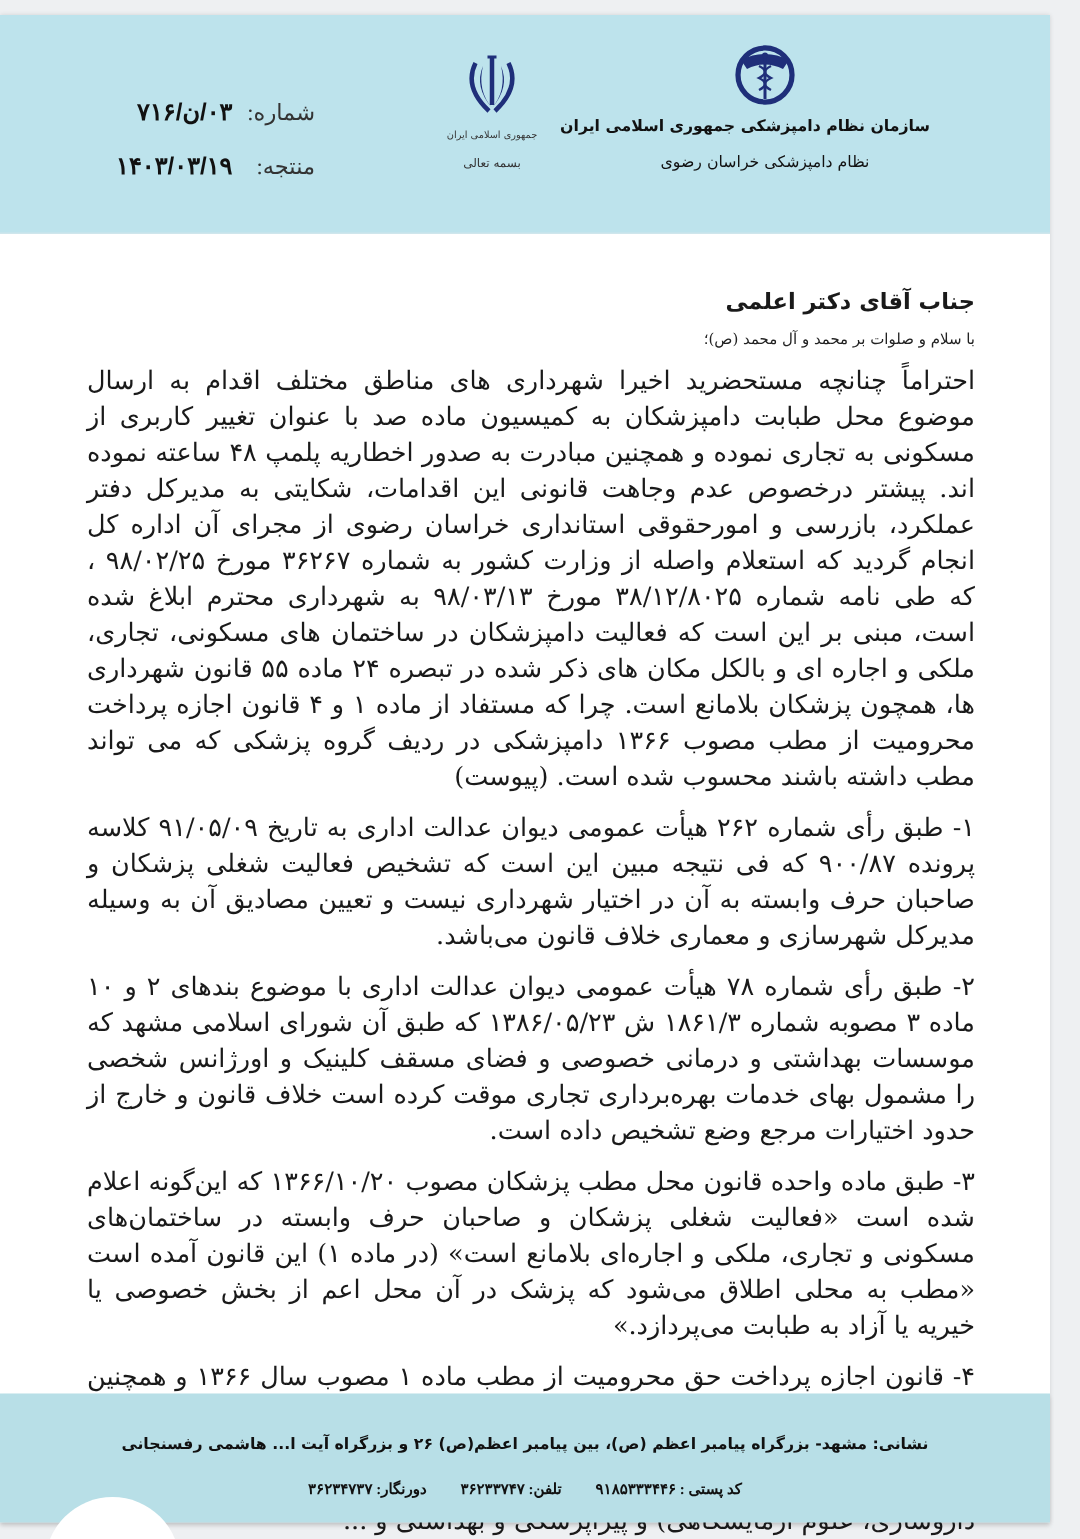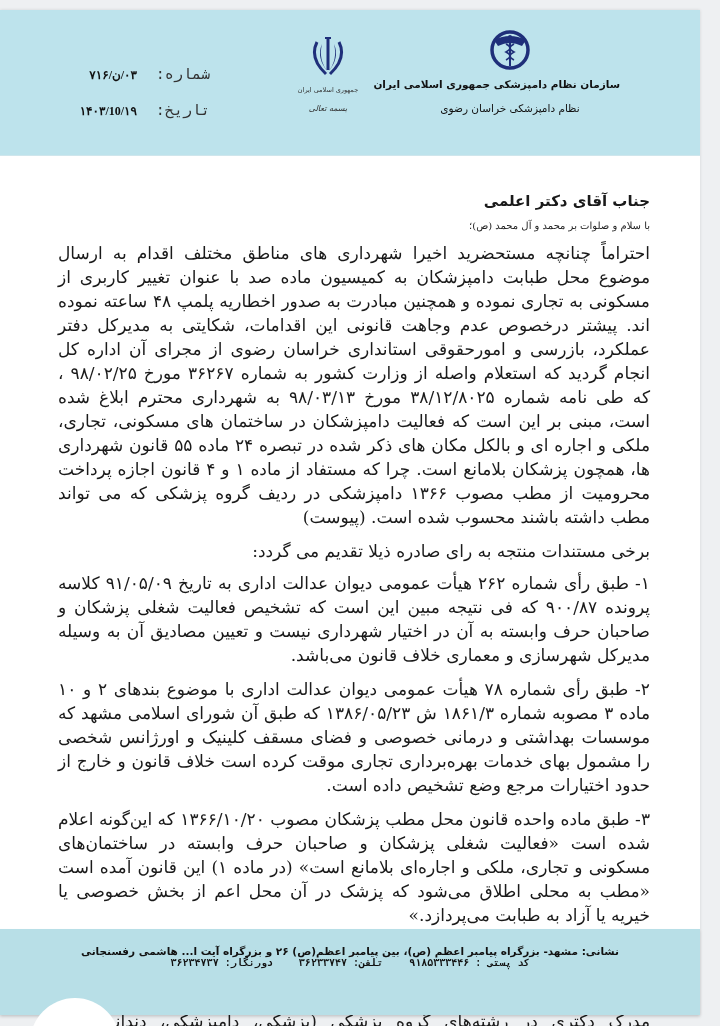--- a/index.html
+++ b/index.html
@@ -36,33 +36,32 @@
   .emblem-box {
     position: absolute; left: 288px; top: 24px; width: 80px; text-align: center;
   }
   .emblem { width: 40px; height: 46px; display:block; margin: 0 auto; }
   .emblem-caption {
     font-family: "DejaVu Serif", serif; font-size: 6.5px; color: #333;
     margin-top: 6px; direction: rtl;
   }
   .emblem-sub {
     font-family: "DejaVu Serif", serif; font-size: 8px; color: #333;
-    margin-top: 10px; direction: rtl; font-style: italic;
+    margin-top: 10px; direction: rtl; 
   }
   .meta {
     position: absolute; left: 70px; top: 55px; width: 140px; direction: rtl;
   }
   .meta-row { display: flex; align-items: baseline; height: 36px; }
   .meta-label {
-    font-family: Liberation Mono, monospace; font-size: 15px; color: #333;
+    font-family: Liberation Serif, serif; font-size: 15px; color: #333;
     width: 55px; text-align: right;
   }
   .meta-value {
-    font-family: Liberation Serif, serif; font-weight: bold; font-size: 12px; color: #111;
-    margin-right: 18px;
+    font-family: Liberation Sans, sans-serif; font-weight: bold; font-size: 16px; color: #111;
   }
   .content {
     position: absolute; left: 58px; top: 180px; width: 592px;
     direction: rtl; text-align: justify; color: #1a1a1a;
     font-family: "DejaVu Serif", serif;
   }
   .addressee {
     font-family: "DejaVu Sans", sans-serif; font-weight: bold; font-size: 15px;
     margin: 0 0 8px 0; line-height: 22px; text-align: right;
   }
@@ -70,25 +69,25 @@
   .para { font-size: 17px; line-height: 24px; margin: 0 0 10px 0; }
   .para.tight { margin-bottom: 8px; }
   .underlined { text-decoration: underline; }
   .footer {
     position: absolute; left: 0; bottom: 0; width: 700px; height: 86px;
     background: #b8dfe7; direction: rtl; text-align: center;
     box-shadow: 0 2px 3px rgba(0,0,0,0.12);
   }
   .footer-addr {
     font-family: "DejaVu Sans", sans-serif; font-weight: bold; font-size: 10.5px; color: #111;
-    padding-top: 16px;
+    padding-top: 28px;
   }
   .footer-contact {
-    font-family: Liberation Mono, monospace; font-weight: bold; font-size: 10px; color: #111;
-    margin-top: 0;
+    font-family: Liberation Serif, serif; font-weight: bold; font-size: 10px; color: #111;
+    margin-top: 18px;
   }
   .footer-contact span { margin: 0 10px; }
   .corner-blob {
     position: absolute; left: 30px; top: 998px; width: 90px; height: 90px;
     background: #fff; border-radius: 50%;
   }
 </style>
 </head>
 <body>
 
@@ -120,31 +119,30 @@
       <div class="emblem-caption">جمهوری اسلامی ایران</div>
       <div class="emblem-sub">بسمه تعالی</div>
     </div>
 
     <div class="meta">
       <div class="meta-row">
         <span class="meta-label">شماره:</span>
         <span class="meta-value">۰۳/ن/۷۱۶</span>
       </div>
       <div class="meta-row">
-        <span class="meta-label">تاریخ:</span>
-        <span class="meta-value">۱۴۰۳/10/۱۹</span>
+        <span class="meta-label">منتجه:</span>
+        <span class="meta-value">۱۴۰۳/۰۳/۱۹</span>
       </div>
     </div>
   </div>
 
   <div class="content">
     <div class="addressee">جناب آقای دکتر اعلمی</div>
     <div class="greeting">با سلام و صلوات بر محمد و آل محمد (ص)؛</div>
     <p class="para">احتراماً چنانچه مستحضرید اخیرا شهرداری های مناطق مختلف اقدام به ارسال موضوع محل طبابت دامپزشکان به کمیسیون ماده صد با عنوان تغییر کاربری از مسکونی به تجاری نموده و همچنین مبادرت به صدور اخطاریه پلمپ ۴۸ ساعته نموده اند. پیشتر درخصوص عدم وجاهت قانونی این اقدامات، شکایتی به مدیرکل دفتر عملکرد، بازرسی و امورحقوقی استانداری خراسان رضوی از مجرای آن اداره کل انجام گردید که استعلام واصله از وزارت کشور به شماره ۳۶۲۶۷ مورخ ۹۸/۰۲/۲۵ ، که طی نامه شماره ۳۸/۱۲/۸۰۲۵ مورخ ۹۸/۰۳/۱۳ به شهرداری محترم ابلاغ شده است، مبنی بر این است که فعالیت دامپزشکان در ساختمان های مسکونی، تجاری، ملکی و اجاره ای و بالکل مکان های ذکر شده در تبصره ۲۴ ماده ۵۵ قانون شهرداری ها، همچون پزشکان بلامانع است. چرا که مستفاد از ماده ۱ و ۴ قانون اجازه پرداخت محرومیت از مطب مصوب ۱۳۶۶ دامپزشکی در ردیف گروه پزشکی که می تواند مطب داشته باشند محسوب شده است. (پیوست)</p>
-    <p class="para tight">برخی مستندات منتجه به رای صادره ذیلا تقدیم می گردد:</p>
     <p class="para">۱- طبق رأی شماره ۲۶۲ هیأت عمومی دیوان عدالت اداری به تاریخ ۹۱/۰۵/۰۹ کلاسه پرونده ۹۰۰/۸۷ که فی نتیجه مبین این است که تشخیص فعالیت شغلی پزشکان و صاحبان حرف وابسته به آن در اختیار شهرداری نیست و تعیین مصادیق آن به وسیله مدیرکل شهرسازی و معماری خلاف قانون می‌باشد.</p>
     <p class="para">۲- طبق رأی شماره ۷۸ هیأت عمومی دیوان عدالت اداری با موضوع بندهای ۲ و ۱۰ ماده ۳ مصوبه شماره ۱۸۶۱/۳ ش ۱۳۸۶/۰۵/۲۳ که طبق آن شورای اسلامی مشهد که موسسات بهداشتی و درمانی خصوصی و فضای مسقف کلینیک و اورژانس شخصی را مشمول بهای خدمات بهره‌برداری تجاری موقت کرده است خلاف قانون و خارج از حدود اختیارات مرجع وضع تشخیص داده است.</p>
     <p class="para">۳- طبق ماده واحده قانون محل مطب پزشکان مصوب ۱۳۶۶/۱۰/۲۰ که این‌گونه اعلام شده است «فعالیت شغلی پزشکان و صاحبان حرف وابسته در ساختمان‌های مسکونی و تجاری، ملکی و اجاره‌ای بلامانع است» (در ماده ۱) این قانون آمده است «مطب به محلی اطلاق می‌شود که پزشک در آن محل اعم از بخش خصوصی یا خیریه یا آزاد به طبابت می‌پردازد.»</p>
     <p class="para"><span>۴- قانون اجازه پرداخت حق محرومیت از مطب ماده ۱ مصوب سال ۱۳۶۶ و همچنین اصلاحیه آن در سال ۷۵/۱۰/۱۲ می‌باشد که به صراحت تکلیف گروه پزشکی را از دیدگاه قانونی روشن کرده است «پرداخت فوق‌العاده محرومیت از مطب به دارندگان مدرک دکتری در رشته‌های گروه پزشکی (پزشکی، </span><span class="underlined">دامپزشکی</span><span>، دندانپزشکی، داروسازی، علوم آزمایشگاهی) و پیراپزشکی و بهداشتی و ...</span></p>
   </div>
 
   <div class="footer">
     <div class="footer-addr">نشانی: مشهد- بزرگراه پیامبر اعظم (ص)، بین پیامبر اعظم(ص) ۲۶ و بزرگراه آیت ا... هاشمی رفسنجانی</div>
     <div class="footer-contact">
       <span>کد پستی : ۹۱۸۵۳۳۳۴۴۶</span>

